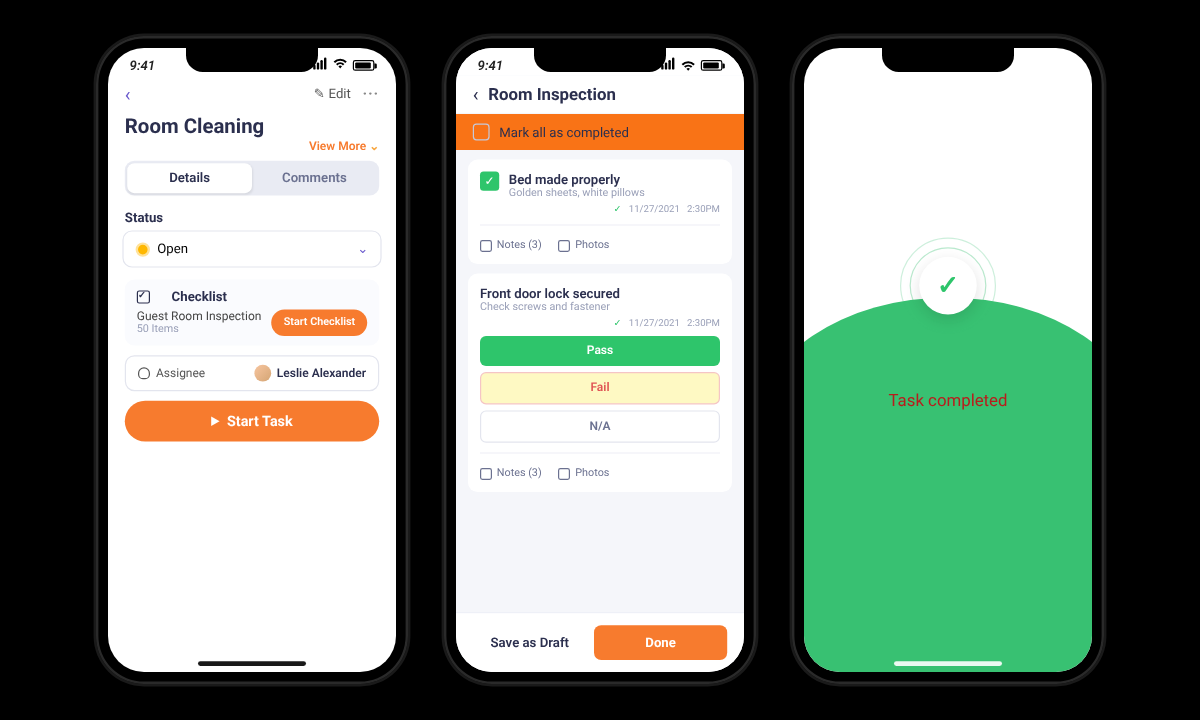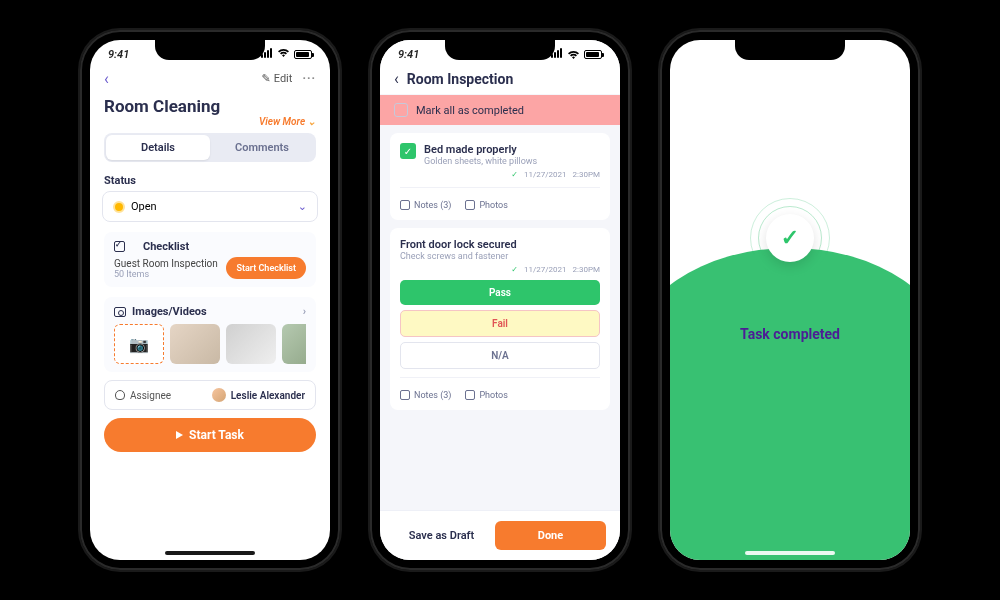--- a/index.html
+++ b/index.html
@@ -22,21 +22,21 @@
   .batt::before{content:"";position:absolute;left:1px;top:1px;bottom:1px;width:13px;background:#000;border-radius:1px;}
 
   
   .hdr1 { display:flex; justify-content:space-between; align-items:center; padding:6px 14px; }
   .back-chev { color:#6a5acd; font-size:16px; }
   .hdr1-right { display:flex; gap:10px; align-items:center; color:#555; font-size:11px; }
   .edit-btn { display:flex; gap:3px; align-items:center; }
   .pencil { color:#555; }
   .more-dots { letter-spacing:1px; font-weight:900; color:#888; }
   .h1-title { font-size:17px; font-weight:700; color:#2b2f4e; padding:2px 14px 0; }
-  .viewmore { text-align:right; padding:0 14px; font-size:10px; color:#f77b2e; font-weight:600;font-style:italic; }
+  .viewmore { text-align:right; padding:0 14px; font-size:10px; color:#f77b2e; font-weight:600; }
   .viewmore .chev { color:#f7a53e; }
   .seg { display:flex; margin:6px 14px; background:#e9ebf3; border-radius:8px; padding:2px; font-size:11px; }
   .seg > div { flex:1; text-align:center; padding:6px 0; border-radius:6px; color:#6b7190; font-weight:600;}
   .seg .active { background:#fff; color:#2b2f4e; box-shadow:0 1px 2px rgba(0,0,0,0.08); }
   .sect-lbl { font-size:11px; font-weight:700; color:#2b2f4e; padding:6px 14px 4px; }
   .status-row { margin:0 12px; border:1px solid #e3e5ee; border-radius:8px; padding:8px 10px; display:flex; align-items:center; justify-content:space-between; font-size:11px;}
   .status-left { display:flex; gap:6px; align-items:center; }
   .open-dot { width:12px; height:12px; border-radius:50%; background:#ffb800; border:2px solid #ffe29a; }
   .chev-d { color:#6a5acd; font-size:11px;}
   .section-block { margin:10px 14px 0; background:#fafbfe; border-radius:8px; padding:8px 10px; }
@@ -66,21 +66,21 @@
   .play{width:0;height:0;border-left:7px solid #fff;border-top:4px solid transparent;border-bottom:4px solid transparent;}
 
   
   .s2 .screen{background:#f5f6fa;}
   .hdr2{display:flex;align-items:center;gap:8px;padding:6px 14px;background:#fff;}
   .h2-title{font-size:14px;font-weight:700;color:#2b2f4e;}
   .progress-wrap{padding:6px 14px 8px;background:#fff;}
   .progress-txt{font-size:10px;color:#6b7190;margin-bottom:4px;}
   .progress-bar{height:4px;background:#e3e5ee;border-radius:2px;overflow:hidden;}
   .progress-fill{height:100%;background:#2ec56b;width:40%;}
-  .markall{display:flex;gap:8px;align-items:center;padding:8px 14px;background:#fca5a5;font-size:11px;color:#2b2f4e;margin-top:1px;}
+  .markall{display:flex;gap:8px;align-items:center;padding:8px 14px;background:#f97316;font-size:11px;color:#2b2f4e;margin-top:1px;}
   .cb-empty{width:14px;height:14px;border:1.5px solid #c5c9da;border-radius:3px;}
   .card{margin:8px 10px 0;background:#fff;border-radius:8px;padding:10px;font-size:11px;}
   .card-h{display:flex;gap:8px;align-items:flex-start;}
   .cb-checked{width:16px;height:16px;background:#2ec56b;border-radius:3px;display:flex;align-items:center;justify-content:center;color:#fff;font-size:10px;flex-shrink:0;}
   .card-title{font-weight:600;color:#2b2f4e;}
   .card-sub{font-size:9px;color:#9aa0b8;}
   .card-meta{display:flex;justify-content:flex-end;gap:6px;font-size:8px;color:#9aa0b8;margin-top:4px;align-items:center;}
   .tick-sm{color:#2ec56b;}
   .card-foot{display:flex;gap:14px;margin-top:8px;padding-top:12px;border-top:1px solid #f0f1f7;font-size:9px;color:#6b7190;}
   .foot-item{display:flex;gap:4px;align-items:center;}
@@ -95,21 +95,21 @@
   .done-btn{flex:1;background:#f77b2e;color:#fff;text-align:center;font-size:11px;font-weight:700;padding:8px;border-radius:6px;}
 
   
   .s3 .screen{background:#fff;position:relative;}
   .green-hill{position:absolute;bottom:0;left:-40px;right:-40px;height:60%;background:#38c172;border-radius:50% 50% 0 0 / 35% 35% 0 0;}
   .badge-wrap{position:absolute;top:38%;left:50%;transform:translate(-50%,-50%);}
   .ring{width:80px;height:80px;border-radius:50%;border:1px solid rgba(56,193,114,0.25);display:flex;align-items:center;justify-content:center;}
   .ring2{width:64px;height:64px;border-radius:50%;border:1px solid rgba(56,193,114,0.35);display:flex;align-items:center;justify-content:center;}
   .badge{width:48px;height:48px;background:#fff;border-radius:50%;display:flex;align-items:center;justify-content:center;box-shadow:0 4px 12px rgba(0,0,0,0.12);}
   .badge-check{color:#2ec56b;font-size:22px;font-weight:900;}
-  .comp-txt{position:absolute;top:55%;left:50%;transform:translateX(-50%);color:#4c1d95;font-size:14px;font-weight:700;}
+  .comp-txt{position:absolute;top:55%;left:50%;transform:translateX(-50%);color:#b91c1c;font-size:14px;font-weight:400;}
   .home-ind{position:absolute;bottom:5px;left:50%;transform:translateX(-50%);width:90px;height:4px;background:#000;border-radius:2px;opacity:0.9;}
   .s3 .home-ind{background:#fff;}
 </style>
 </head>
 <body>
 
 <div class="phone s1">
   <div class="screen">
     <div class="status-bar">
       <span>9:41</span>
@@ -158,37 +158,20 @@
       </div>
       <div class="ck-row">
         <div>
           <div class="ck-txt">Guest Room Inspection</div>
           <div class="ck-sub">50 Items</div>
         </div>
         <div class="pill-btn">Start Checklist</div>
       </div>
     </div>
 
-    <div class="section-block">
-      <div class="sb-head media-head">
-        <div style="display:flex;gap:6px;align-items:center;">
-          <span class="cam-ic"></span>
-          <span>Images/Videos</span>
-        </div>
-        <span style="color:#9aa0b8;">›</span>
-      </div>
-      <div class="thumbs">
-        <div class="thumb add">
-            <span class="cam2">📷</span>
-          </div>
-        <div class="thumb t2"></div>
-        <div class="thumb t3"></div>
-        <div class="thumb t4"></div>
-      </div>
-    </div>
 
     <div class="assignee-row">
       <div class="asg-l">
         <span class="person-ic"></span>
         <span>Assignee</span>
       </div>
       <div class="asg-r">
         <span class="avatar"></span>
         <span>Leslie Alexander</span>
       </div>

